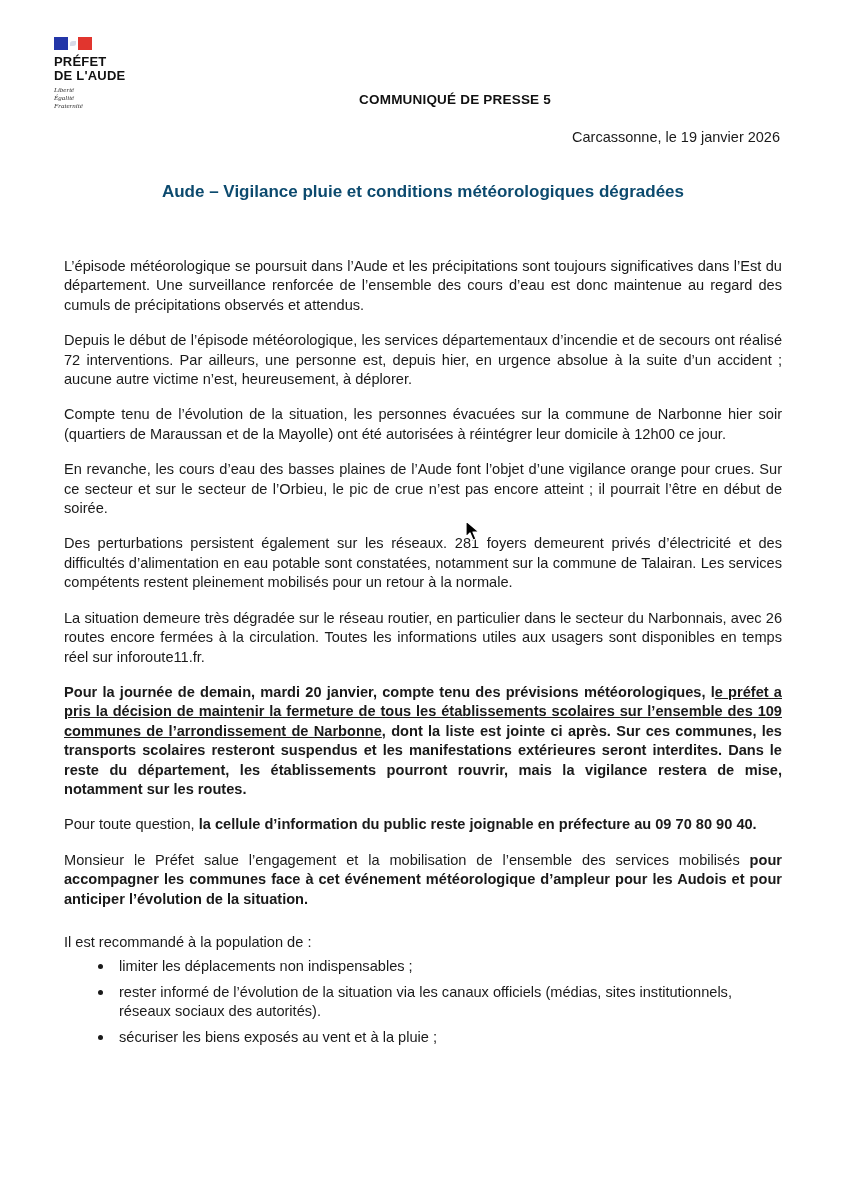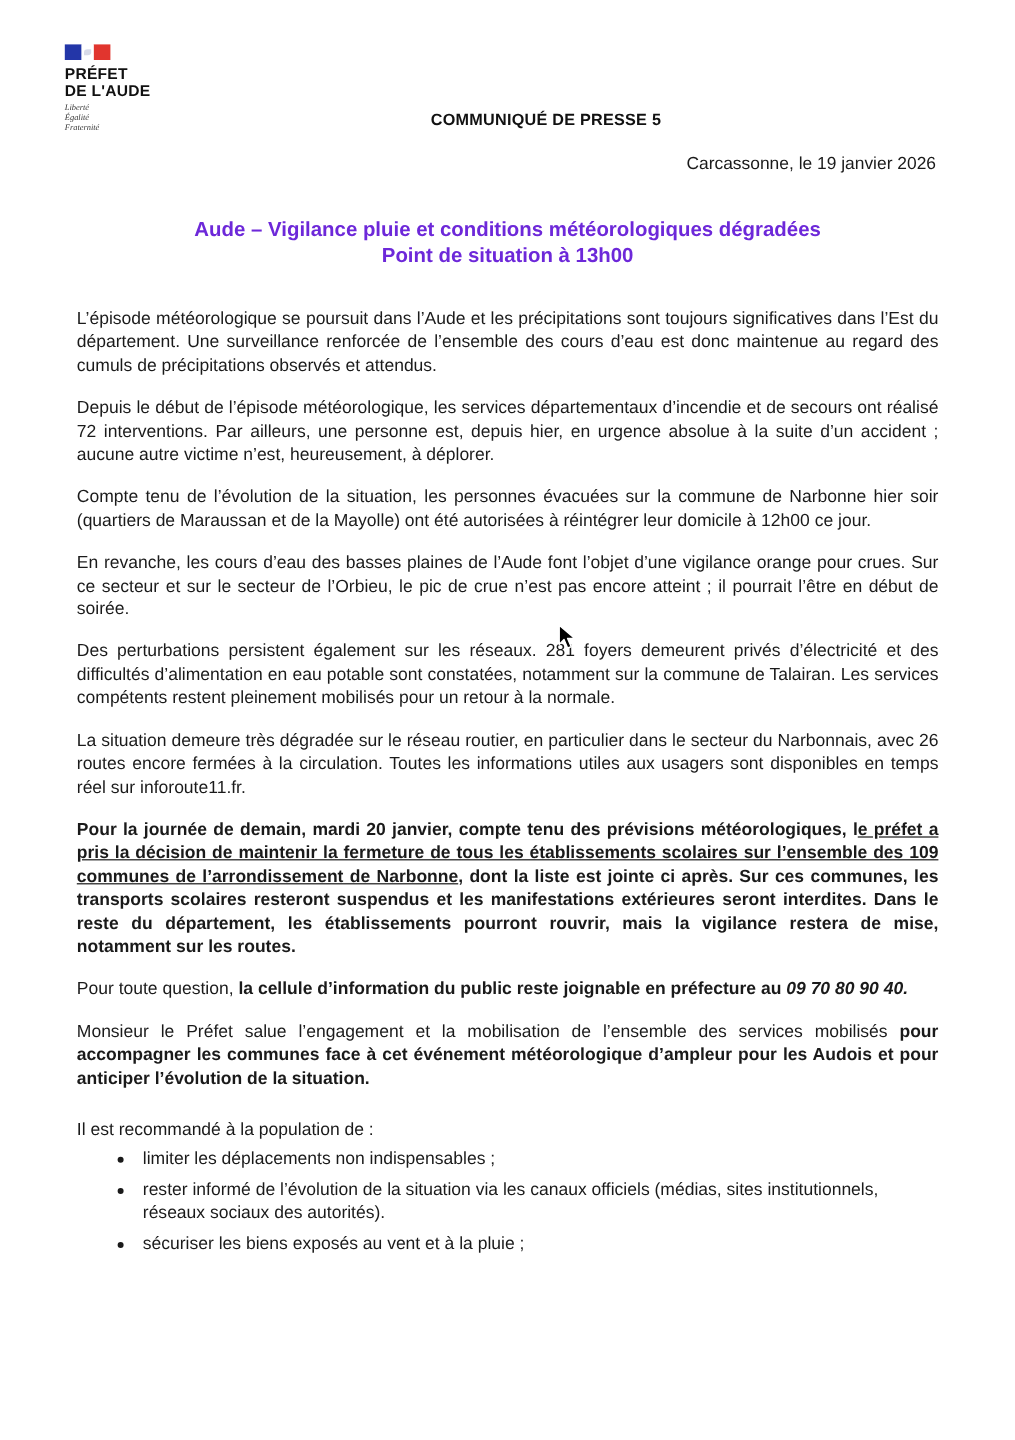--- a/index.html
+++ b/index.html
@@ -9,26 +9,26 @@
   .flag { display: flex; align-items: center; width: 40px; height: 15px; }
   .flag .blue { width: 14px; height: 13px; background: #2336a8; }
   .flag .white { width: 10px; height: 13px; background: #ffffff; position: relative; }
   .flag .white::after { content: ""; position: absolute; left: 2px; top: 4px; width: 6px; height: 5px; background: #d8dbe8; border-radius: 50% 0 50% 0; }
   .flag .red { width: 14px; height: 13px; background: #e1352e; }
   .logo-title { margin-top: 4px; font-weight: bold; font-size: 13px; line-height: 14px; letter-spacing: 0.2px; color: #111; }
   .motto { margin-top: 3px; font-family: "Liberation Serif", "DejaVu Serif", serif; font-style: italic; font-size: 7px; line-height: 8px; color: #333; }
   .press-label { position: absolute; left: 0; right: 0; top: 92px; text-align: center; padding-left: 64px;
                  font-weight: bold; font-size: 13.5px; letter-spacing: 0.2px; color: #111; }
   .dateline { position: absolute; right: 66px; top: 129px; font-size: 14.5px; color: #1a1a1a; }
-  .title { position: absolute; left: 0; right: 0; top: 181px; text-align: center; font-weight: bold; font-size: 17px; line-height: 21px; color: #6d28d9; }
+  .title { position: absolute; left: 0; right: 0; top: 181px; text-align: center; font-weight: bold; font-size: 17px; line-height: 21px; color: #0c4a6e; }
   .content { position: absolute; left: 64px; width: 718px; top: 257px; font-size: 14.6px; line-height: 19.4px; }
   .content p { margin: 0 0 16px 0; text-align: justify; }
   .u { text-decoration: underline; }
   b { font-weight: bold; }
-  .phone { font-weight: bold; font-style: italic; }
+  .phone { font-weight: bold; }
   .recommend { margin: 24px 0 5px 0; }
   ul.recs { margin: 4px; padding: 0 0 0 27px; list-style: none; }
   ul.recs li { position: relative; padding-left: 24px; margin-bottom: 6px; line-height: 19.4px; }
   ul.recs li .bullet { position: absolute; left: 3px; top: 7px; width: 5px; height: 5px; border-radius: 50%; background: #1a1a1a; }
   .cursor { position: absolute; left: 465px; top: 520px; width: 16px; height: 22px; }
 </style>
 </head>
 <body>
 
 <div class="logo">
@@ -46,21 +46,20 @@
     <div>Égalité</div>
     <div>Fraternité</div>
   </div>
 </div>
 
 <div class="press-label">COMMUNIQUÉ DE PRESSE 5</div>
 <div class="dateline">Carcassonne, le 19 janvier 2026</div>
 
 <div class="title">
   <div>Aude – Vigilance pluie et conditions météorologiques dégradées</div>
-  <div>Point de situation à 13h00</div>
 </div>
 
 <div class="content">
   <p>L’épisode météorologique se poursuit dans l’Aude et les précipitations sont toujours significatives dans l’Est du département. Une surveillance renforcée de l’ensemble des cours d’eau est donc maintenue au regard des cumuls de précipitations observés et attendus.</p>
   <p>Depuis le début de l’épisode météorologique, les services départementaux d’incendie et de secours ont réalisé 72 interventions. Par ailleurs, une personne est, depuis hier, en urgence absolue à la suite d’un accident ; aucune autre victime n’est, heureusement, à déplorer.</p>
   <p>Compte tenu de l’évolution de la situation, les personnes évacuées sur la commune de Narbonne hier soir (quartiers de Maraussan et de la Mayolle) ont été autorisées à réintégrer leur domicile à 12h00 ce jour.</p>
   <p>En revanche, les cours d’eau des basses plaines de l’Aude font l’objet d’une vigilance orange pour crues. Sur ce secteur et sur le secteur de l’Orbieu, le pic de crue n’est pas encore atteint ; il pourrait l’être en début de soirée.</p>
   <p>Des perturbations persistent également sur les réseaux. 281 foyers demeurent privés d’électricité et des difficultés d’alimentation en eau potable sont constatées, notamment sur la commune de Talairan. Les services compétents restent pleinement mobilisés pour un retour à la normale.</p>
   <p>La situation demeure très dégradée sur le réseau routier, en particulier dans le secteur du Narbonnais, avec 26 routes encore fermées à la circulation. Toutes les informations utiles aux usagers sont disponibles en temps réel sur inforoute11.fr.</p>
   <p><b><span>Pour la journée de demain, mardi 20 janvier, compte tenu des prévisions météorologiques, l</span><span class="u">e préfet a pris la décision de maintenir la fermeture de tous les établissements scolaires sur l’ensemble des 109 communes de l’arrondissement de Narbonne</span></b><b>, dont la liste est jointe ci après. Sur ces communes, les transports scolaires resteront suspendus et les manifestations extérieures seront interdites. Dans le reste du département, les établissements pourront rouvrir, mais la vigilance restera de mise, notamment sur les routes.</b></p>

